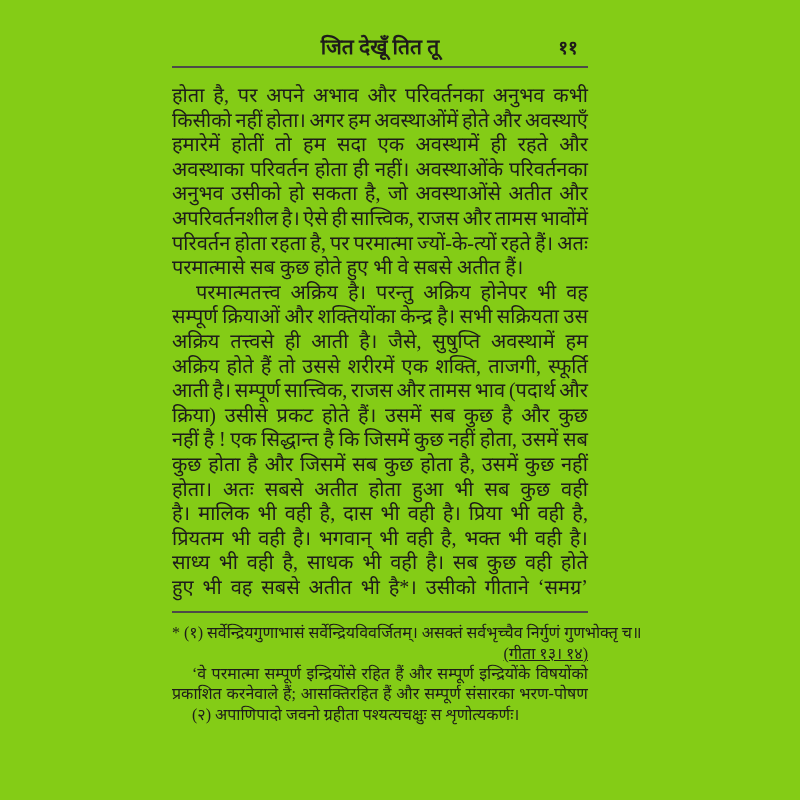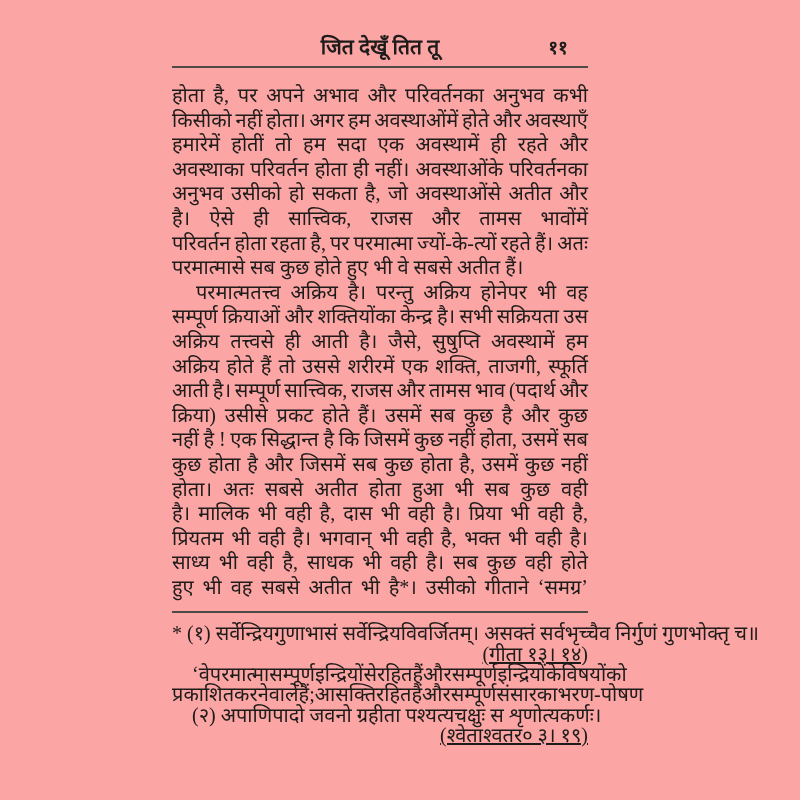--- a/index.html
+++ b/index.html
@@ -1,30 +1,30 @@
 <!DOCTYPE html>
 <html><head>
 <meta charset="utf-8">
 <style>
   html,body{margin:0;padding:0;background:#ffffff;}
   .page{
-    position:relative;width:800px;height:800px;background:#fca5a5;
+    position:relative;width:800px;height:800px;background:#84cc16;
     font-family:"Liberation Serif","DejaVu Serif",serif;color:#1e1c1a;overflow:hidden;
   }
   .content{position:absolute;left:172px;top:0;width:416px;}
   .header{position:relative;height:30px;margin-top:32px;}
   .title{position:absolute;left:0;right:0;text-align:center;font-size:21px;font-weight:bold;line-height:30px;}
-  .pagenum{position:absolute;right:20px;top:1px;font-size:19px;font-weight:bold;line-height:30px;}
+  .pagenum{position:absolute;right:10px;top:1px;font-size:19px;font-weight:bold;line-height:30px;}
   .hrule{border-top:2.5px solid #4d4b48;margin-top:4px;}
   .frule{border-top:2px solid #4d4b48;margin-top:12px;}
   .body{margin-top:15px;font-size:20px;}
   .tline{height:24.6px;line-height:24.6px;white-space:nowrap;}
   .tline.j{display:flex;justify-content:space-between;align-items:baseline;}
   .tline.j span{white-space:pre;}
-  .footnotes{margin-top:10px;font-size:20px;}
+  .footnotes{margin-top:10px;font-size:16px;}
   .fline{height:20.3px;line-height:20.3px;white-space:nowrap;}
   .fline.j{display:flex;justify-content:space-between;align-items:baseline;}
   .fline.right{text-align:right;text-decoration:underline;}
 </style>
 </head>
 <body>
 
 <div class="page">
   <div class="content">
     <div class="header">
@@ -82,20 +82,21 @@
             <span>उसीको</span>
             <span>हो</span>
             <span>सकता</span>
             <span>है,</span>
             <span>जो</span>
             <span>अवस्थाओंसे</span>
             <span>अतीत</span>
             <span>और</span>
           </div>
           <div class="tline j">
+            <span>अपरिवर्तनशील</span>
             <span>है।</span>
             <span>ऐसे</span>
             <span>ही</span>
             <span>सात्त्विक,</span>
             <span>राजस</span>
             <span>और</span>
             <span>तामस</span>
             <span>भावोंमें</span>
           </div>
           <div class="tline j">
@@ -301,16 +302,15 @@
           <span>करनेवाले</span>
           <span>हैं;</span>
           <span>आसक्तिरहित</span>
           <span>हैं</span>
           <span>और</span>
           <span>सम्पूर्ण</span>
           <span>संसारका</span>
           <span>भरण-पोषण</span>
         </div>
         <div class="fline" style="padding-left: 20px;">(२) अपाणिपादो जवनो ग्रहीता पश्यत्यचक्षुः स शृणोत्यकर्णः।</div>
-        <div class="fline right">(श्वेताश्वतर० ३। १९)</div>
       </div>
   </div>
 </div>
 
 </body></html>

